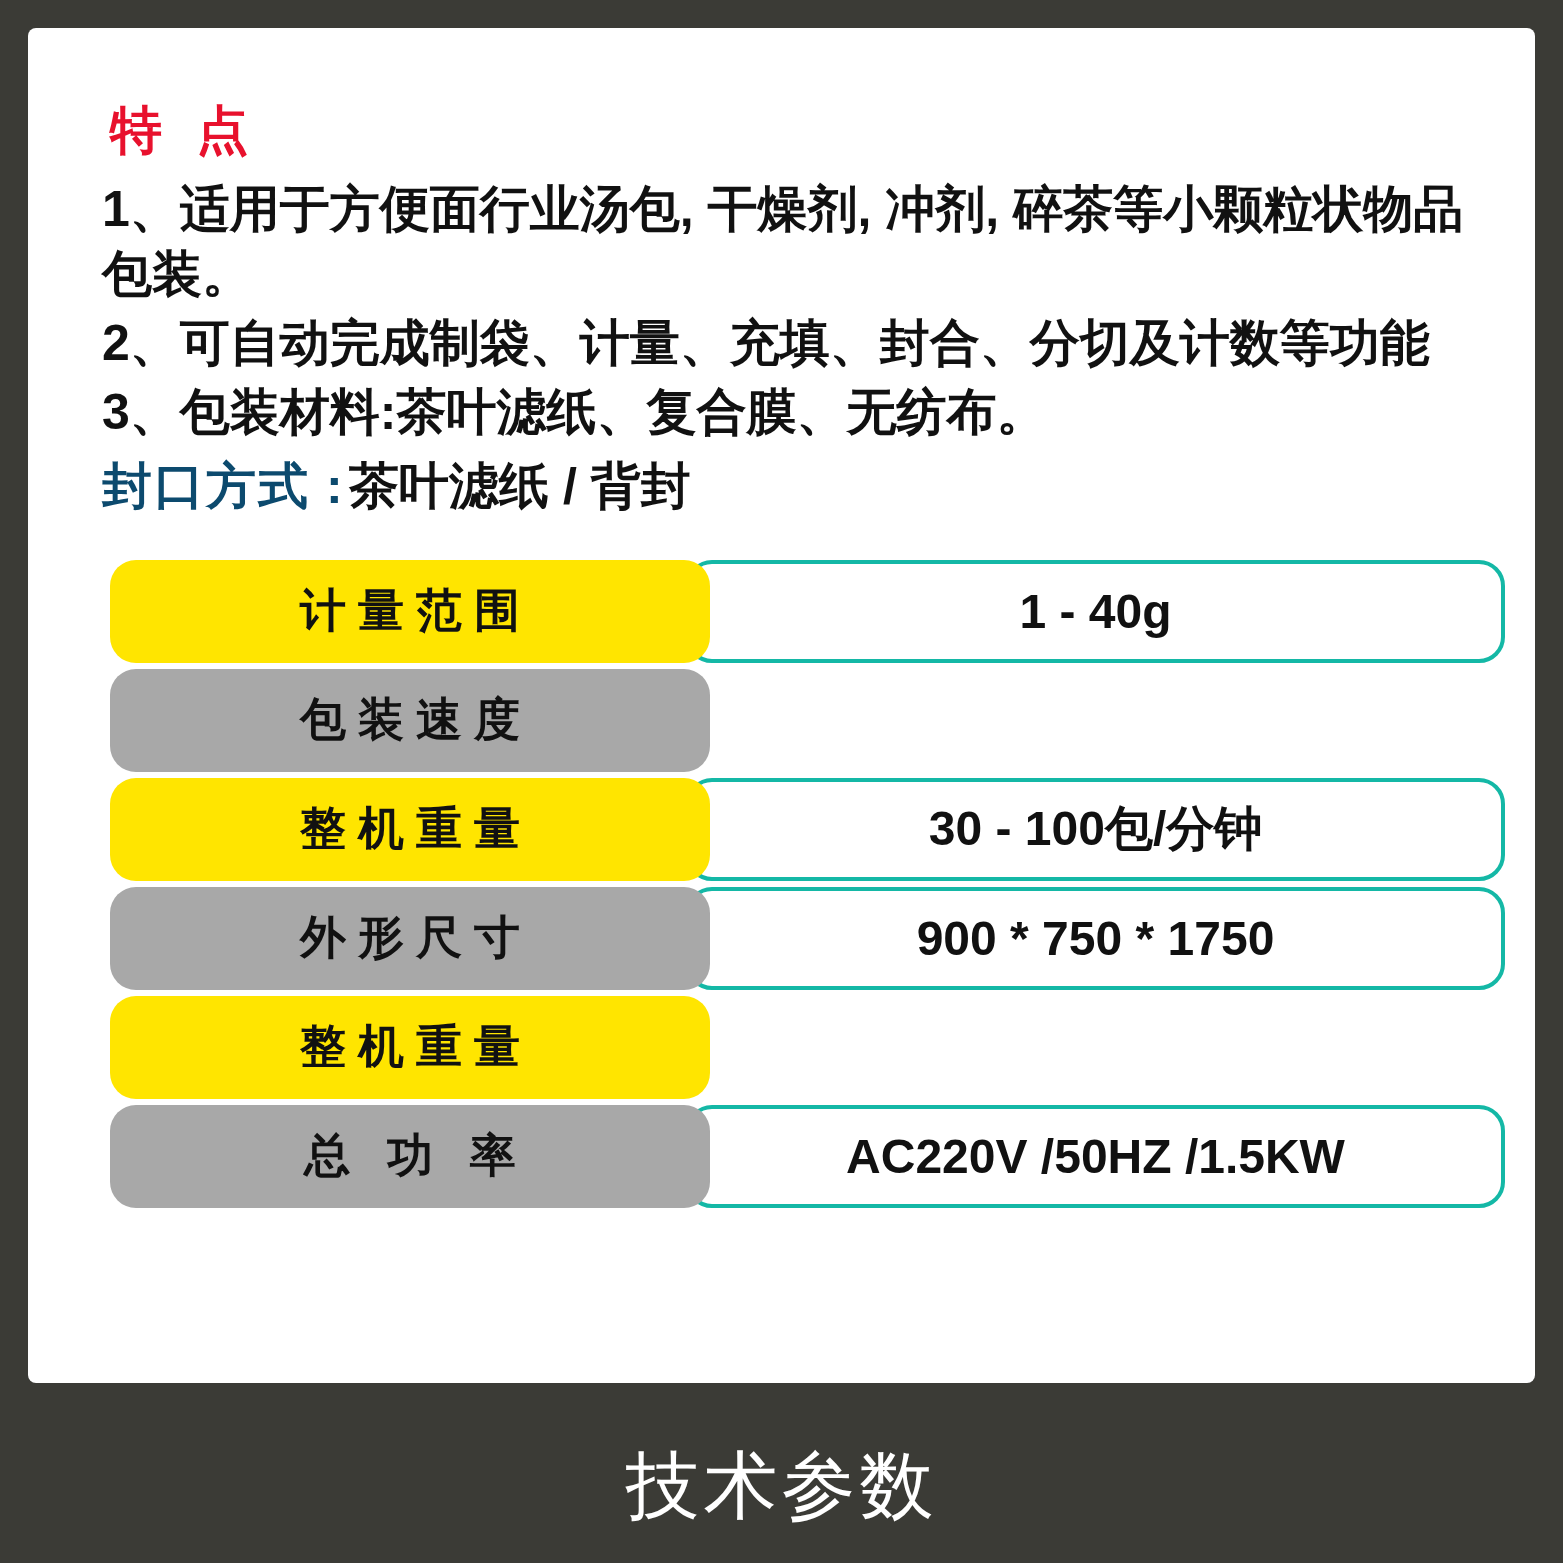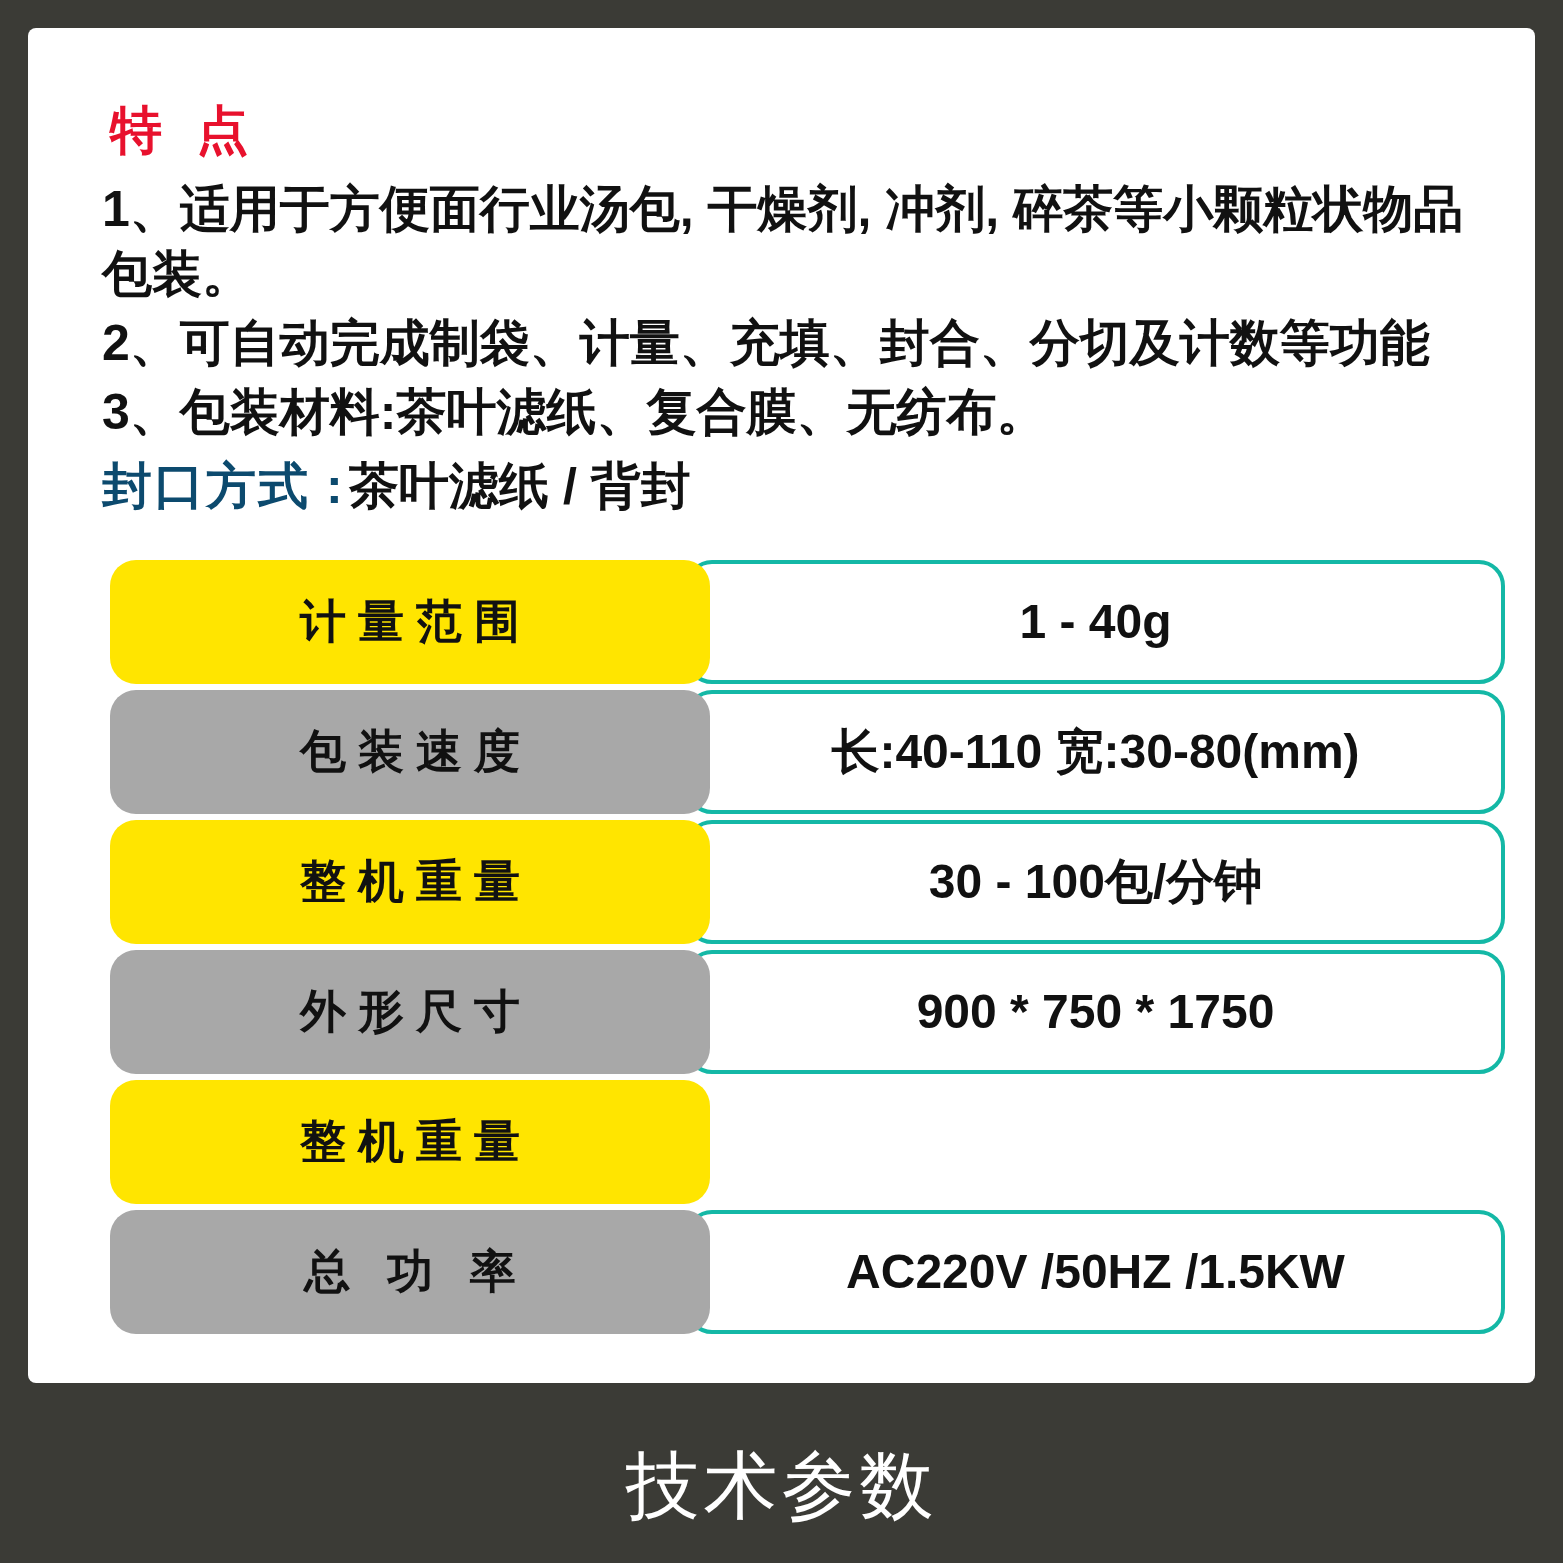--- a/index.html
+++ b/index.html
@@ -65,21 +65,21 @@
     font-size: 50px;
     font-weight: bold;
   }
   .spec-table {
     margin: 42px 0 0 22px;
     width: 1395px;
   }
   .spec-row {
     display: flex;
     align-items: stretch;
-    height: 124px;
+    height: 103px;
     margin-bottom: 6px;
   }
   .spec-key {
     width: 600px;
     min-width: 600px;
     border-radius: 26px;
     display: flex;
     align-items: center;
     justify-content: center;
     font-size: 46px;
@@ -139,21 +139,20 @@
 
     <div class="spec-table">
 
       <div class="spec-row">
         <div class="spec-key yellow">计量范围</div>
         <div class="spec-val">1 - 40g</div>
       </div>
 
       <div class="spec-row">
         <div class="spec-key gray">包装速度</div>
-        <div class="spec-val">长:40-110 宽:30-80(mm)</div>
       </div>
 
       <div class="spec-row">
         <div class="spec-key yellow">整机重量</div>
         <div class="spec-val">30 - 100包/分钟</div>
       </div>
 
       <div class="spec-row">
         <div class="spec-key gray">外形尺寸</div>
         <div class="spec-val">900 * 750 * 1750</div>

